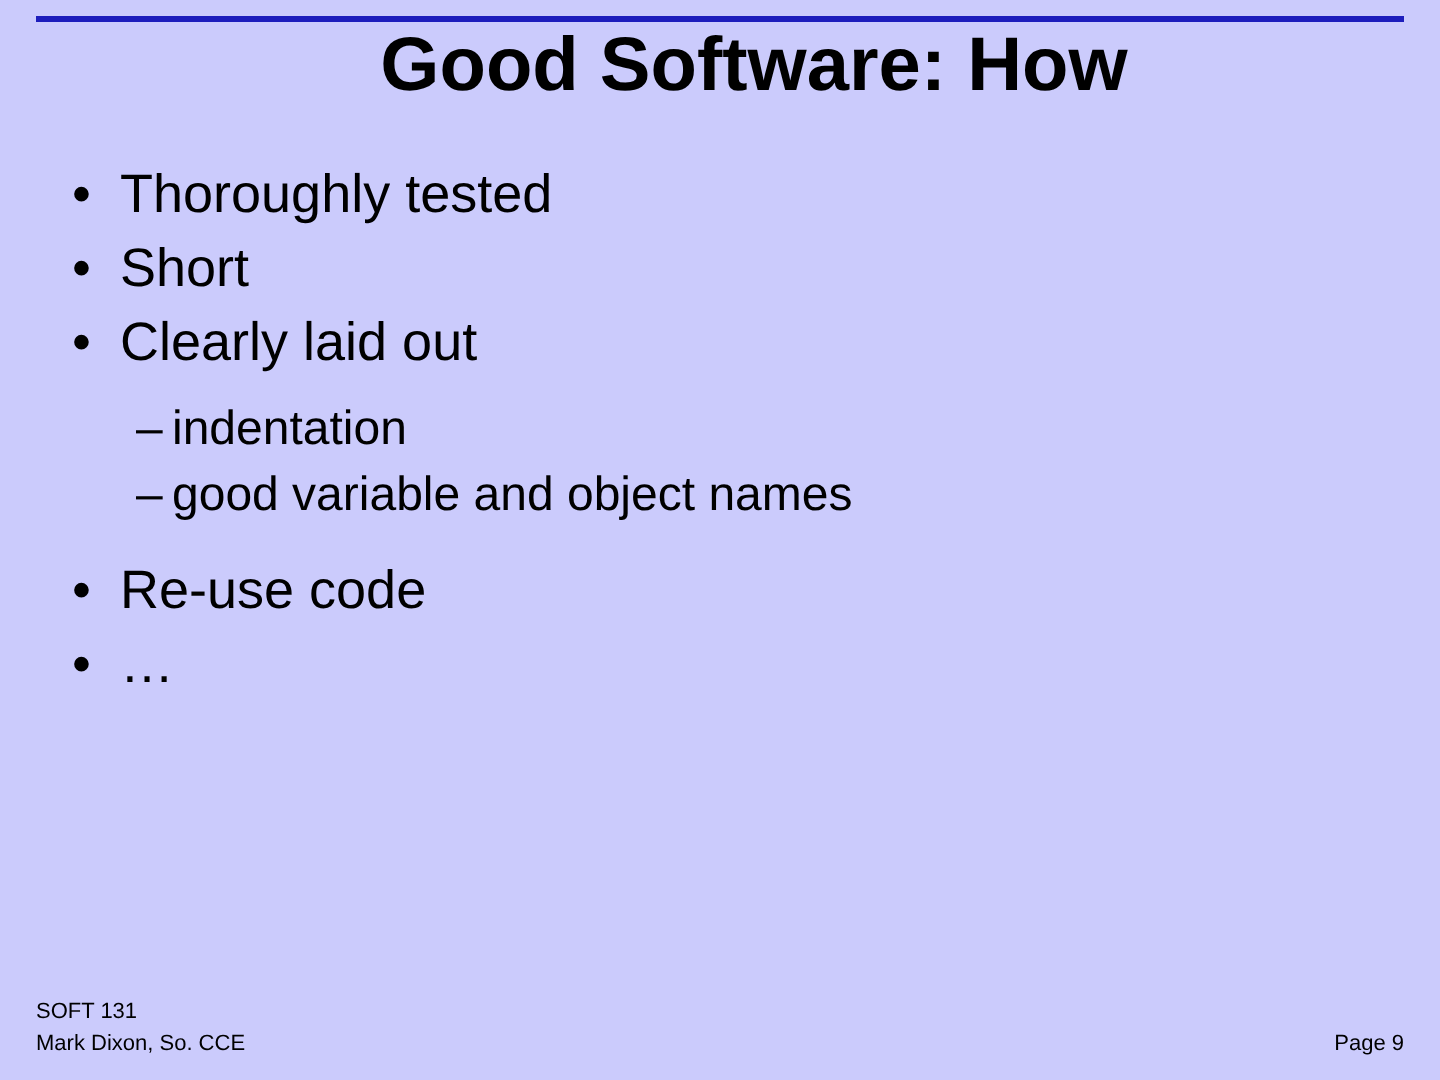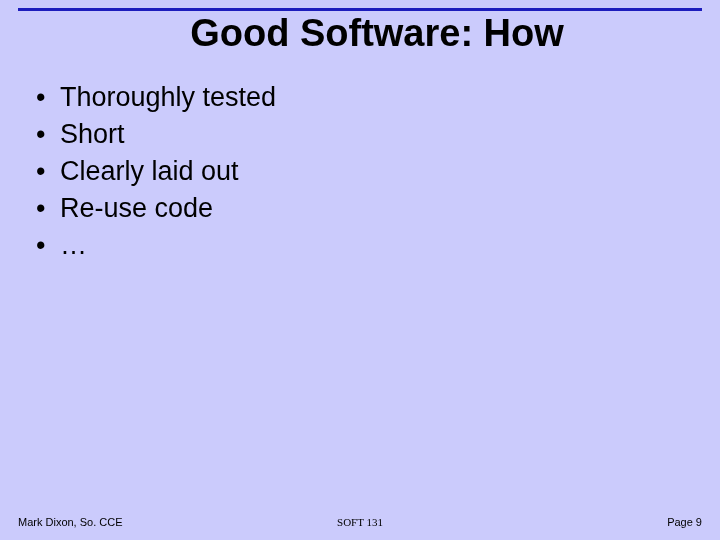--- a/index.html
+++ b/index.html
@@ -70,23 +70,21 @@
   }
   .footer .left {
     position: absolute;
     left: 0;
     bottom: 0;
   }
   .footer .center {
     position: absolute;
     left: 0;
     width: 684px;
-    text-align: center;
-    bottom: 0;
-    font-family: Liberation Serif, serif;
+    bottom: 16px;
   }
   .footer .right {
     position: absolute;
     right: 0;
     bottom: 0;
     text-align: right;
   }
 </style>
 </head>
 <body>
@@ -98,20 +96,28 @@
   <div class="b1">
     <span class="dot">•</span><span>Thoroughly tested</span>
   </div>
   <div class="b1">
     <span class="dot">•</span><span>Short</span>
   </div>
   <div class="b1">
     <span class="dot">•</span><span>Clearly laid out</span>
   </div>
 
+  <div class="sub">
+    <div class="b2">
+      <span class="dash">–</span><span>indentation</span>
+    </div>
+    <div class="b2">
+      <span class="dash">–</span><span>good variable and object names</span>
+    </div>
+  </div>
 
   <div class="b1">
     <span class="dot">•</span><span>Re-use code</span>
   </div>
   <div class="b1">
     <span class="dot">•</span><span>…</span>
   </div>
 </div>
 
 <div class="footer">

